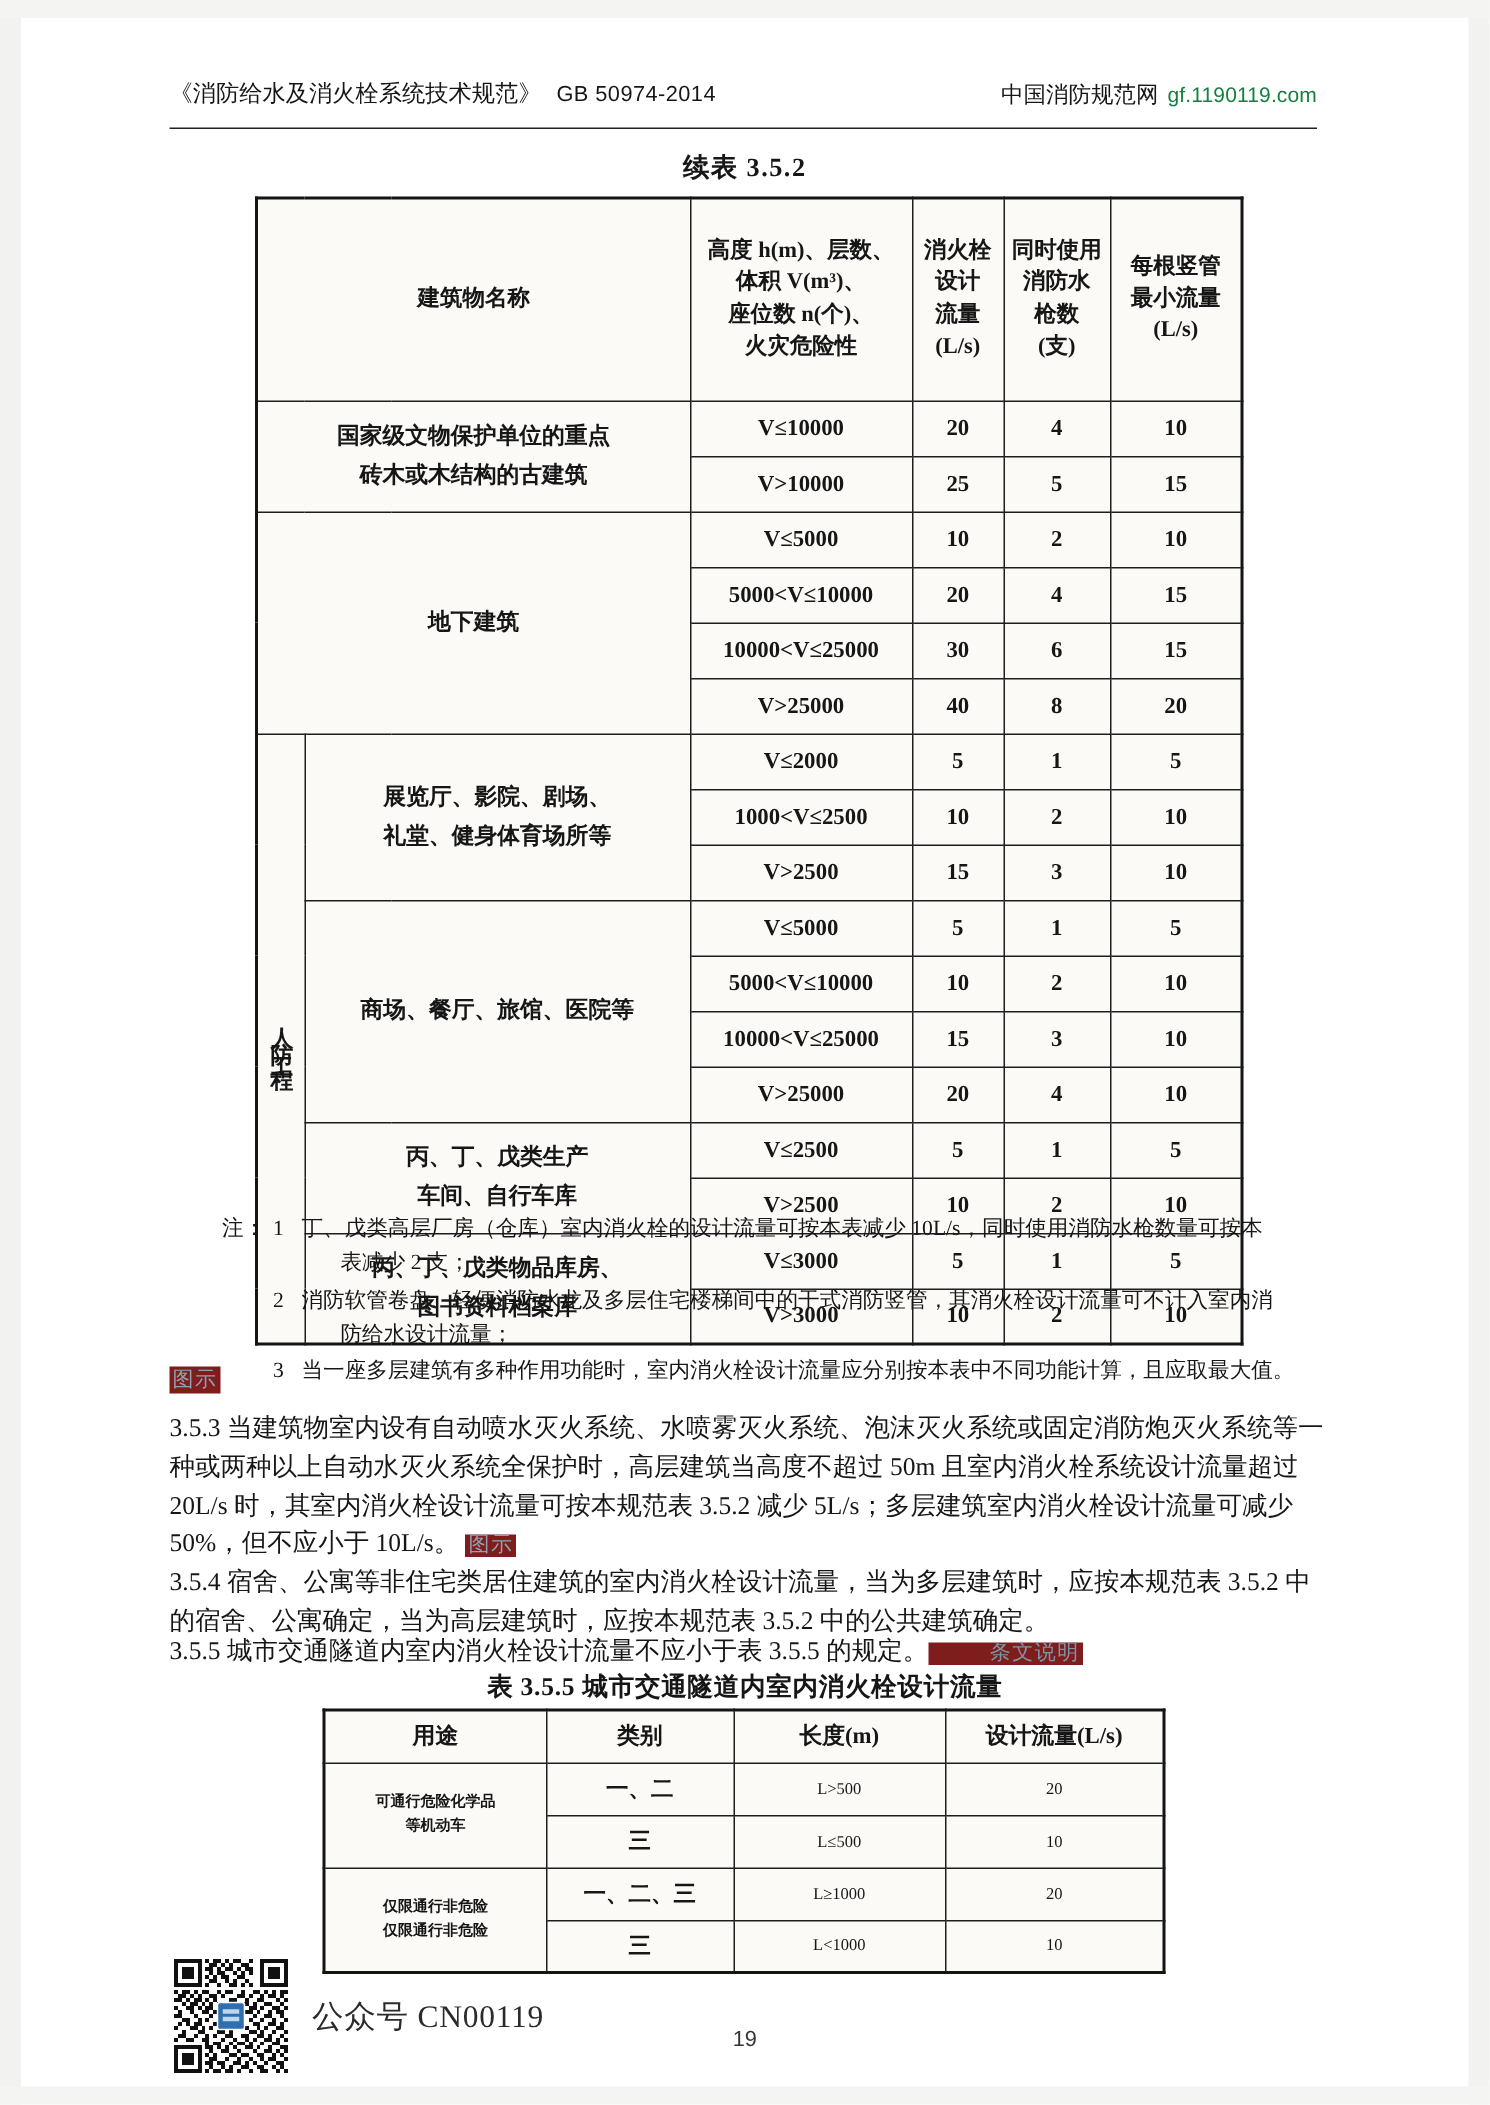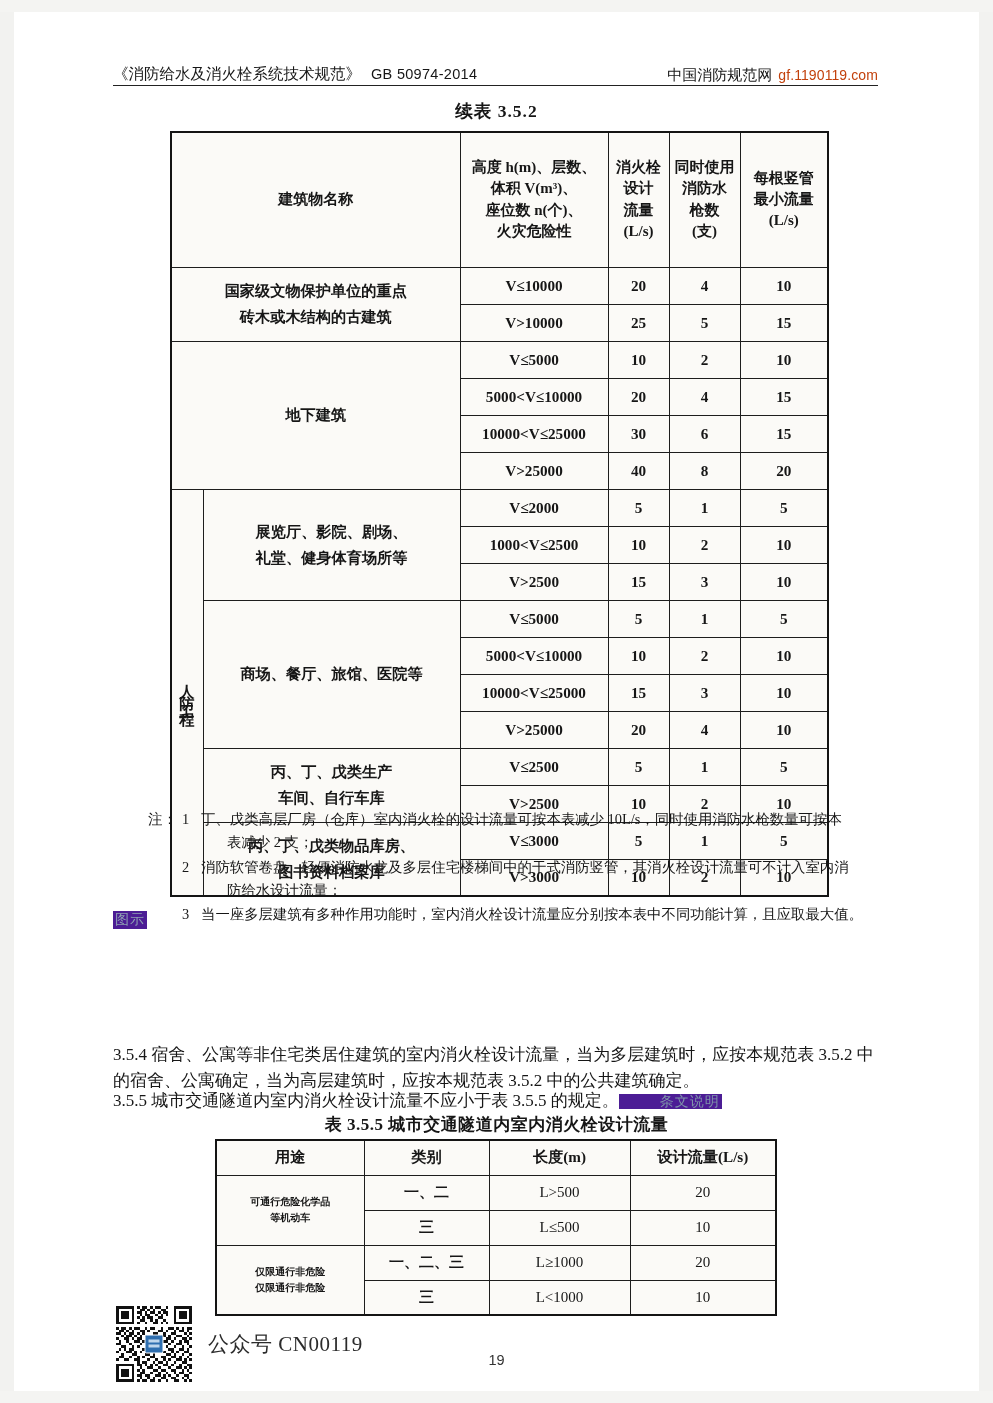--- a/index.html
+++ b/index.html
@@ -29,30 +29,30 @@
     color:rgba(140,148,160,0.13);
     font-family:"Liberation Serif", serif;
     letter-spacing:14px;
     transform: rotate(-10deg);
     pointer-events:none; user-select:none;
     white-space:nowrap;
   }
 
   
   .hdr {
-    position:absolute; left:113px; top:64px; width:765px;
+    position:absolute; left:113px; top:52px; width:765px;
     display:flex; justify-content:space-between; align-items:flex-end;
-    border-bottom:1.6px solid #222; padding-bottom:0;
+    border-bottom:1.6px solid #222; padding-bottom:12px;
     font-size:15.5px;
   }
   .hdr-left { white-space:nowrap; }
   .hdr-left .std { font-family:"Liberation Sans", sans-serif; font-size:14.5px; margin-left:10px; letter-spacing:.3px;}
   .hdr-right { white-space:nowrap; font-size:15px; }
   .hdr-right .url {
-    color:#c2410c; font-family:"Liberation Sans", sans-serif;
+    color:#15803d; font-family:"Liberation Sans", sans-serif;
     font-size:14px; margin-left:6px; letter-spacing:.1px;
   }
 
   
   .tbl-caption {
     position:absolute; top:99px; left:0; width:993px; text-align:center;
     font-weight:bold; font-size:17.5px; letter-spacing:1px;
   }
   .tbl-caption-2 {
     position:absolute; top:1113px; left:0; width:993px; text-align:center;
@@ -108,33 +108,33 @@
   
   .body-blk { position:absolute; left:113px; width:772px; font-size:17px; line-height:1.52; }
   #p353 { top:939px; }
   #p354 { top:1042px; }
   #p355 { top:1088px; }
   .body-blk p { margin:0; }
   .hang { text-indent:0; }
 
   .lnk {
     color:#8fa2b4; font-size:14px; letter-spacing:1px;
-    background:#4c1d95; padding:0 2px;
+    background:#7f1d1d; padding:0 2px;
   }
   .lnk-blue { color:#7f94aa;padding-left:41px; }
   .lnk-std { position:absolute; left:113px; top:911px; }
 
   
   #tbl355 {
     position:absolute; left:215px; top:1139px; width:560px;
     border:2px solid #141414;
   }
   #tbl355 td, #tbl355 th { font-size:15px; height:35px; }
   #tbl355 .h { font-size:15.2px; }
-  #tbl355 .n { font-weight:normal; font-size:15px; }
+  #tbl355 .n { font-weight:normal; font-size:11px; }
   #tbl355 .nm { line-height:1.6; font-size:10px; }
 
   
   .footer { position:absolute; left:116px; top:1306px; display:flex; align-items:center; }
   .qr { width:76px; height:76px; position:relative; background:#fff; }
   .qr svg { display:block; }
   .qr-logo {
     position:absolute; left:50%; top:50%; transform:translate(-50%,-50%);
     width:19px; height:19px; background:#2f6fb0; border:1.6px solid #fff; border-radius:2px;
   }
@@ -366,20 +366,23 @@
     </div>
     <div class="note-row">
       <span class="note-lbl"></span>
       <span class="note-no">3</span>
       <span class="note-txt">当一座多层建筑有多种作用功能时，室内消火栓设计流量应分别按本表中不同功能计算，且应取最大值。</span>
     </div>
   </div>
 
   <span class="lnk lnk-std">图示</span>
 
+  <div class="body-blk" id="p353">
+    <p class="hang"><span>3.5.3</span>&nbsp;<span>当建筑物室内设有自动喷水灭火系统、水喷雾灭火系统、泡沫灭火系统或固定消防炮灭火系统等一种或两种以上自动水灭火系统全保护时，高层建筑当高度不超过 50m 且室内消火栓系统设计流量超过 20L/s 时，其室内消火栓设计流量可按本规范表 3.5.2 减少 5L/s；多层建筑室内消火栓设计流量可减少 50%，但不应小于 10L/s。</span>&nbsp;<span class="lnk">图示</span></p>
+  </div>
 
   <div class="body-blk" id="p354">
     <p class="hang"><span>3.5.4</span>&nbsp;<span>宿舍、公寓等非住宅类居住建筑的室内消火栓设计流量，当为多层建筑时，应按本规范表 3.5.2 中的宿舍、公寓确定，当为高层建筑时，应按本规范表 3.5.2 中的公共建筑确定。</span></p>
   </div>
 
   <div class="body-blk" id="p355">
     <p class="hang"><span>3.5.5</span>&nbsp;<span>城市交通隧道内室内消火栓设计流量不应小于表 3.5.5 的规定。</span><span class="lnk lnk-blue">条文说明</span></p>
   </div>
 
   <div class="tbl-caption-2">表 3.5.5  城市交通隧道内室内消火栓设计流量</div>

